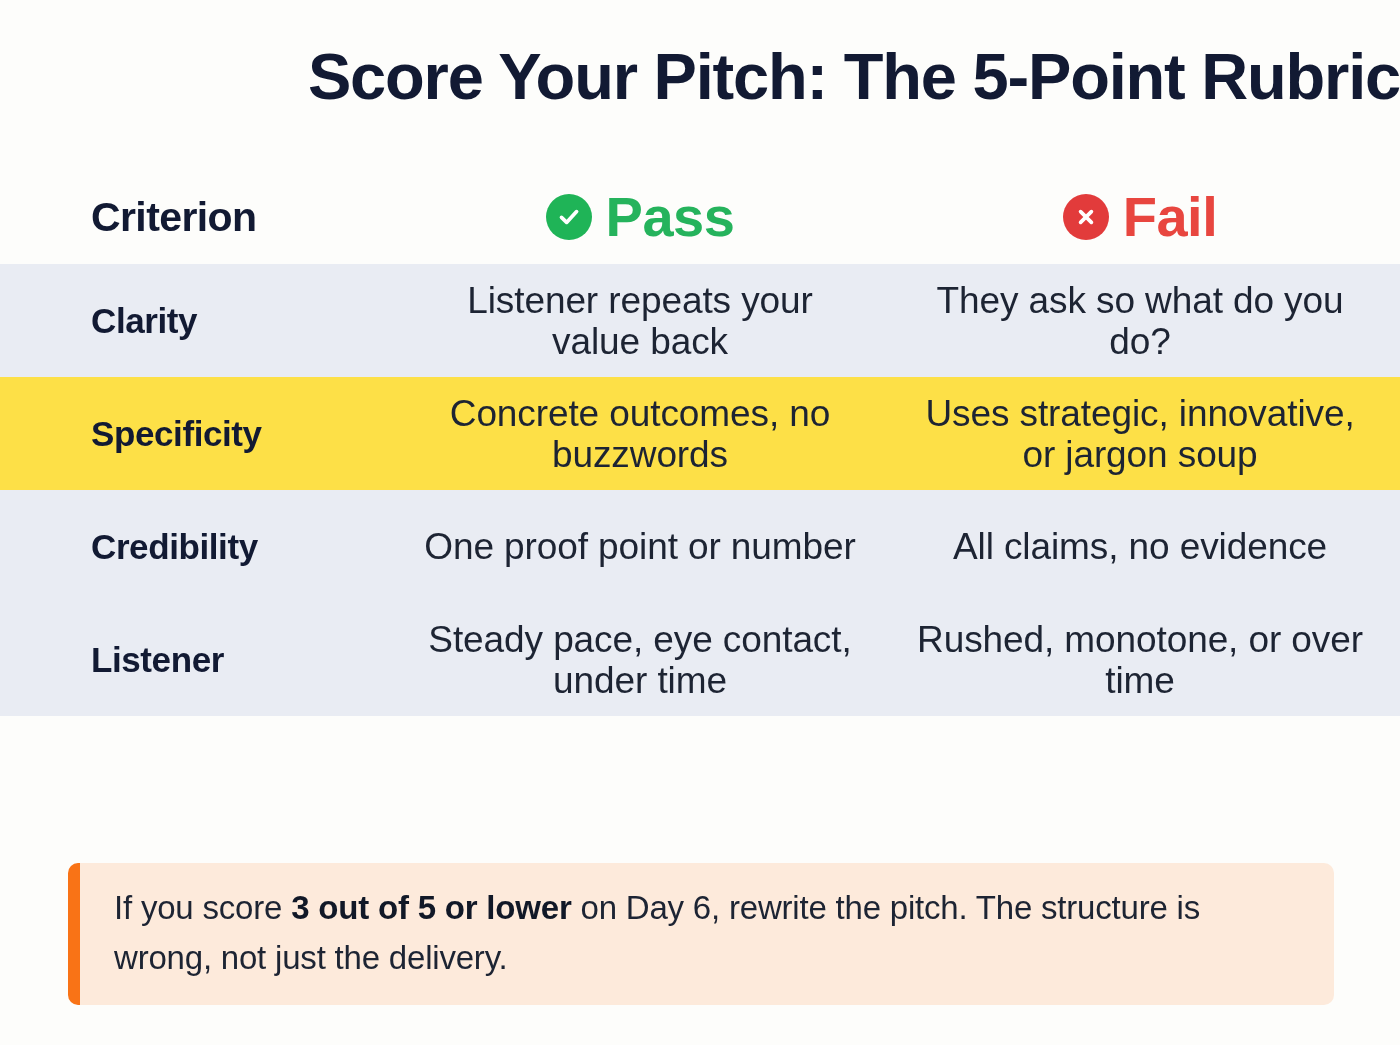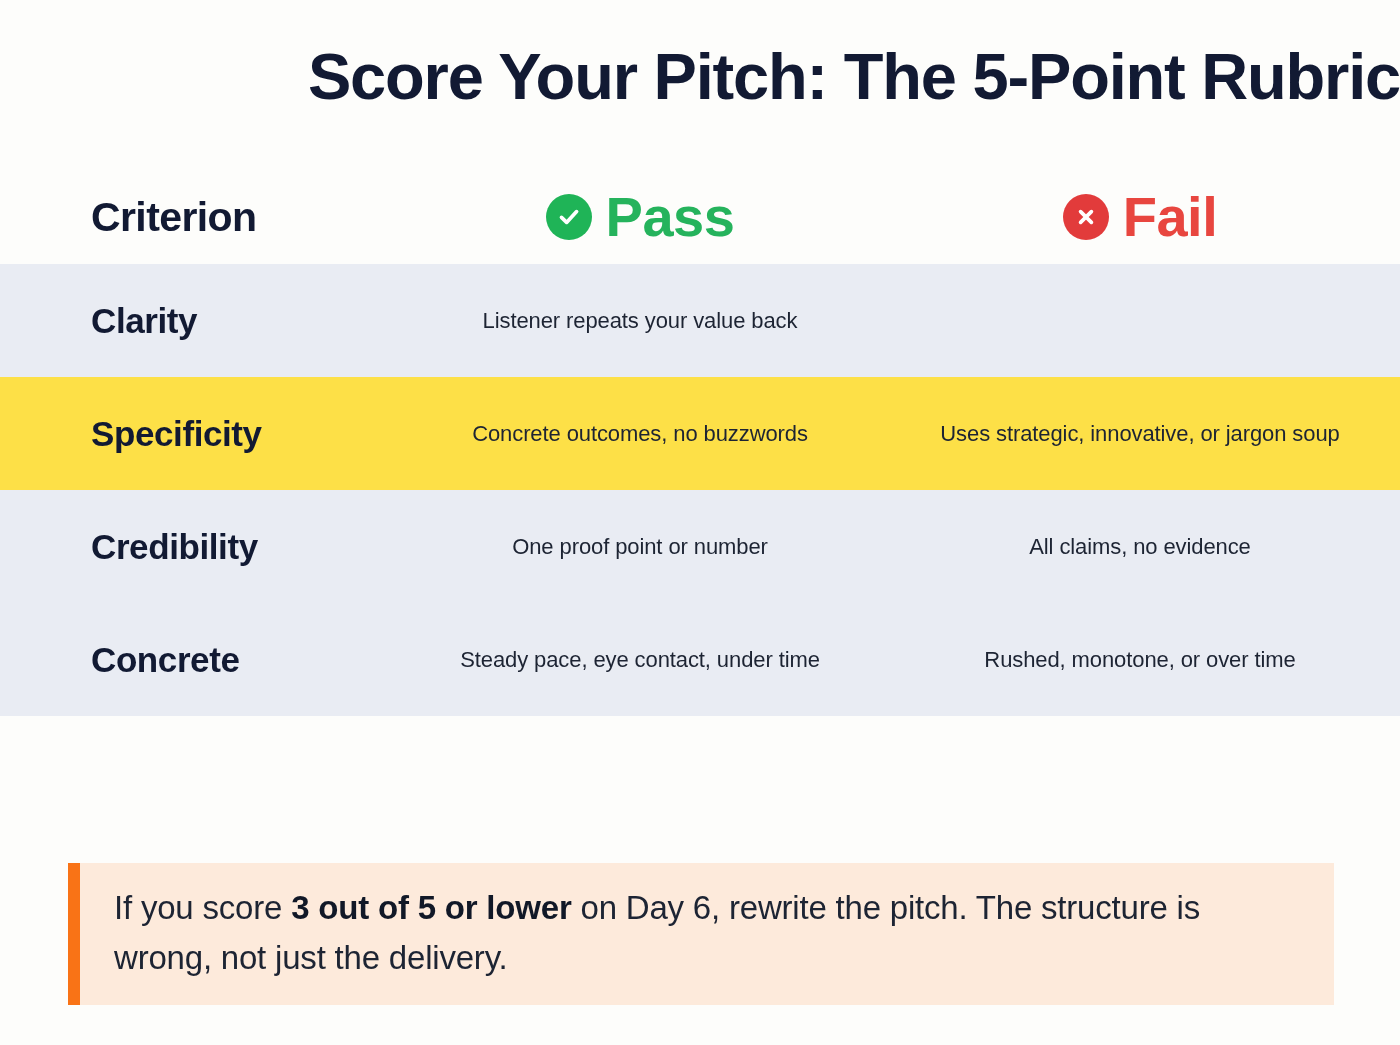--- a/index.html
+++ b/index.html
@@ -134,37 +134,37 @@
   
   .criterion-label {
     font-size: 35px;
     font-weight: 700;
     color: #121a33;
     letter-spacing: -0.4px;
     line-height: 42px;
   }
 
   .cell-text {
-    font-size: 22px;
+    font-size: 37px;
     font-weight: 400;
     color: #1d2433;
     line-height: 41px;
     letter-spacing: -0.1px;
   }
 
   
   .callout {
     position: absolute;
     left: 68px;
     top: 863px;
     width: 1266px;
     min-height: 132px;
     box-sizing: border-box;
     background: #fdeadb;
-    border-radius: 0;
+    border-radius: 10px;
     border-left: 12px solid #f97316;
     display: flex;
     align-items: center;
   }
 
   .callout-text {
     padding: 20px 34px 22px 34px;
     font-size: 33px;
     line-height: 50px;
     color: #1d2433;
@@ -212,20 +212,23 @@
       </div>
     </div>
 
     <div class="row body stripe">
       <div class="cell-criterion">
         <span class="criterion-label">Clarity</span>
       </div>
       <div class="cell-pass">
         <span class="cell-text">Listener repeats your value back</span>
       </div>
+      <div class="cell-fail">
+        <span class="cell-text">They ask so what do you do?</span>
+      </div>
     </div>
 
     <div class="row body plain">
       <div class="cell-criterion">
         <span class="criterion-label">Specificity</span>
       </div>
       <div class="cell-pass">
         <span class="cell-text">Concrete outcomes, no buzzwords</span>
       </div>
       <div class="cell-fail">
@@ -241,21 +244,21 @@
         <span class="cell-text">One proof point or number</span>
       </div>
       <div class="cell-fail">
         <span class="cell-text">All claims, no evidence</span>
       </div>
     </div>
 
 
     <div class="row body stripe">
       <div class="cell-criterion">
-        <span class="criterion-label">Concrete</span>
+        <span class="criterion-label">Listener</span>
       </div>
       <div class="cell-pass">
         <span class="cell-text">Steady pace, eye contact, under time</span>
       </div>
       <div class="cell-fail">
         <span class="cell-text">Rushed, monotone, or over time</span>
       </div>
     </div>
 
   </div>

